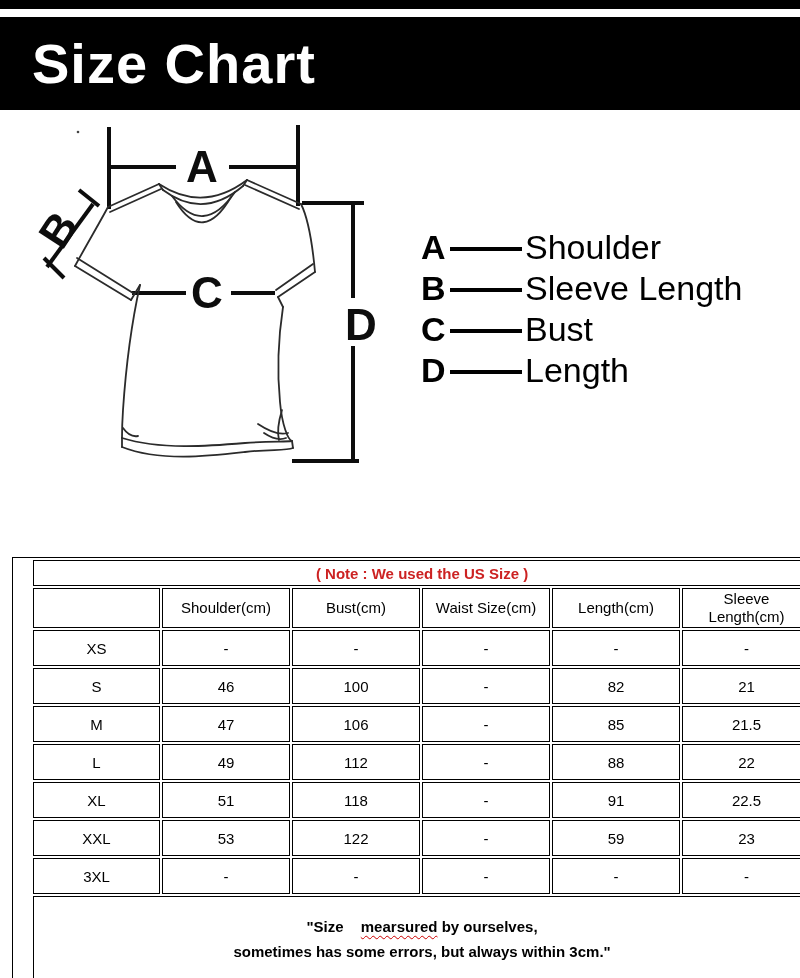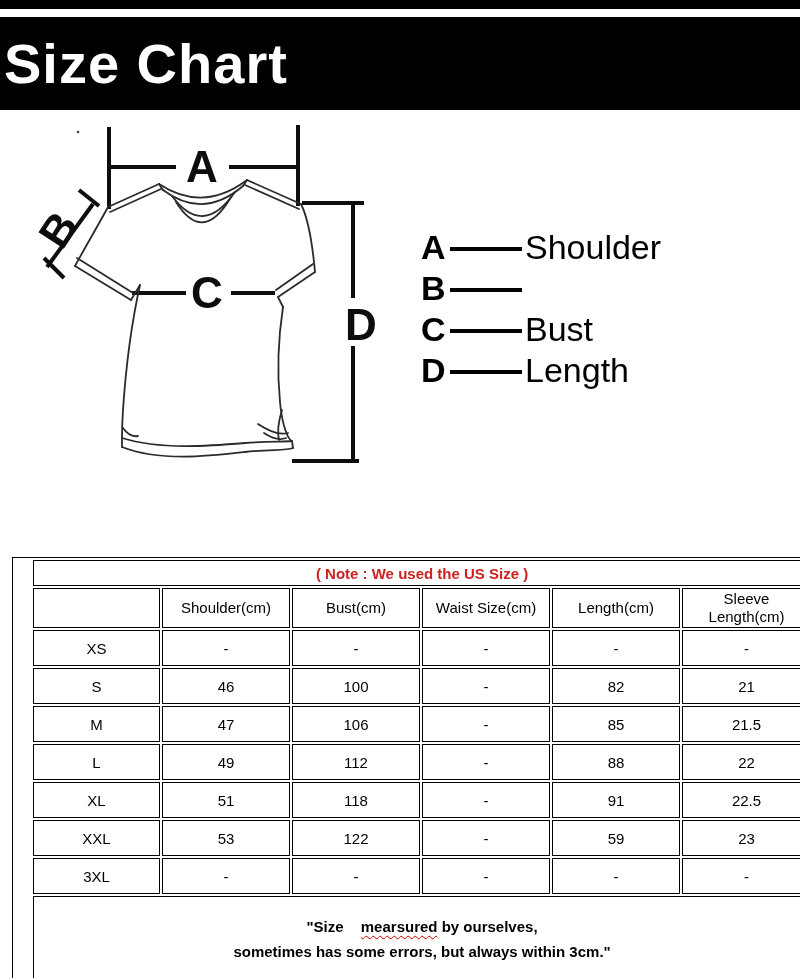--- a/index.html
+++ b/index.html
@@ -4,21 +4,21 @@
 <style>
   * { margin:0; padding:0; box-sizing:border-box; }
   html,body { background:#ffffff; }
   body { width:800px; font-family:"Liberation Sans", sans-serif; color:#000; }
   .page { position:relative; width:800px; height:978px; background:#fff; overflow:hidden; }
 
   
   .top-strip { position:absolute; left:0; top:0; width:800px; height:9px; background:#000; }
   .title-bar { position:absolute; left:0; top:17px; width:800px; height:93px; background:#000;
                display:flex; align-items:center; }
-  .title { color:#fff; font-weight:bold; font-size:56px; padding-left:4px; letter-spacing:1px; }
+  .title { color:#fff; font-weight:bold; font-size:56px; padding-left:32px; letter-spacing:1px; }
 
   
   .diagram-svg { position:absolute; left:30px; top:110px; }
 
   
   .legend { position:absolute; left:421px; top:227px; }
   .legend-row { display:flex; align-items:center; height:41px; }
   .legend-letter { font-size:34px; font-weight:bold; width:29px; }
   .legend-line { width:72px; height:4px; background:#000; margin-right:3px; margin-top:2px; }
   .legend-label { font-size:34px; font-weight:normal; white-space:nowrap; }
@@ -120,20 +120,21 @@
 
   <div class="legend">
     <div class="legend-row">
       <span class="legend-letter">A</span>
       <span class="legend-line"></span>
       <span class="legend-label">Shoulder</span>
     </div>
     <div class="legend-row">
       <span class="legend-letter">B</span>
       <span class="legend-line"></span>
+      <span class="legend-label">Sleeve Length</span>
     </div>
     <div class="legend-row">
       <span class="legend-letter">C</span>
       <span class="legend-line"></span>
       <span class="legend-label">Bust</span>
     </div>
     <div class="legend-row">
       <span class="legend-letter">D</span>
       <span class="legend-line"></span>
       <span class="legend-label">Length</span>

